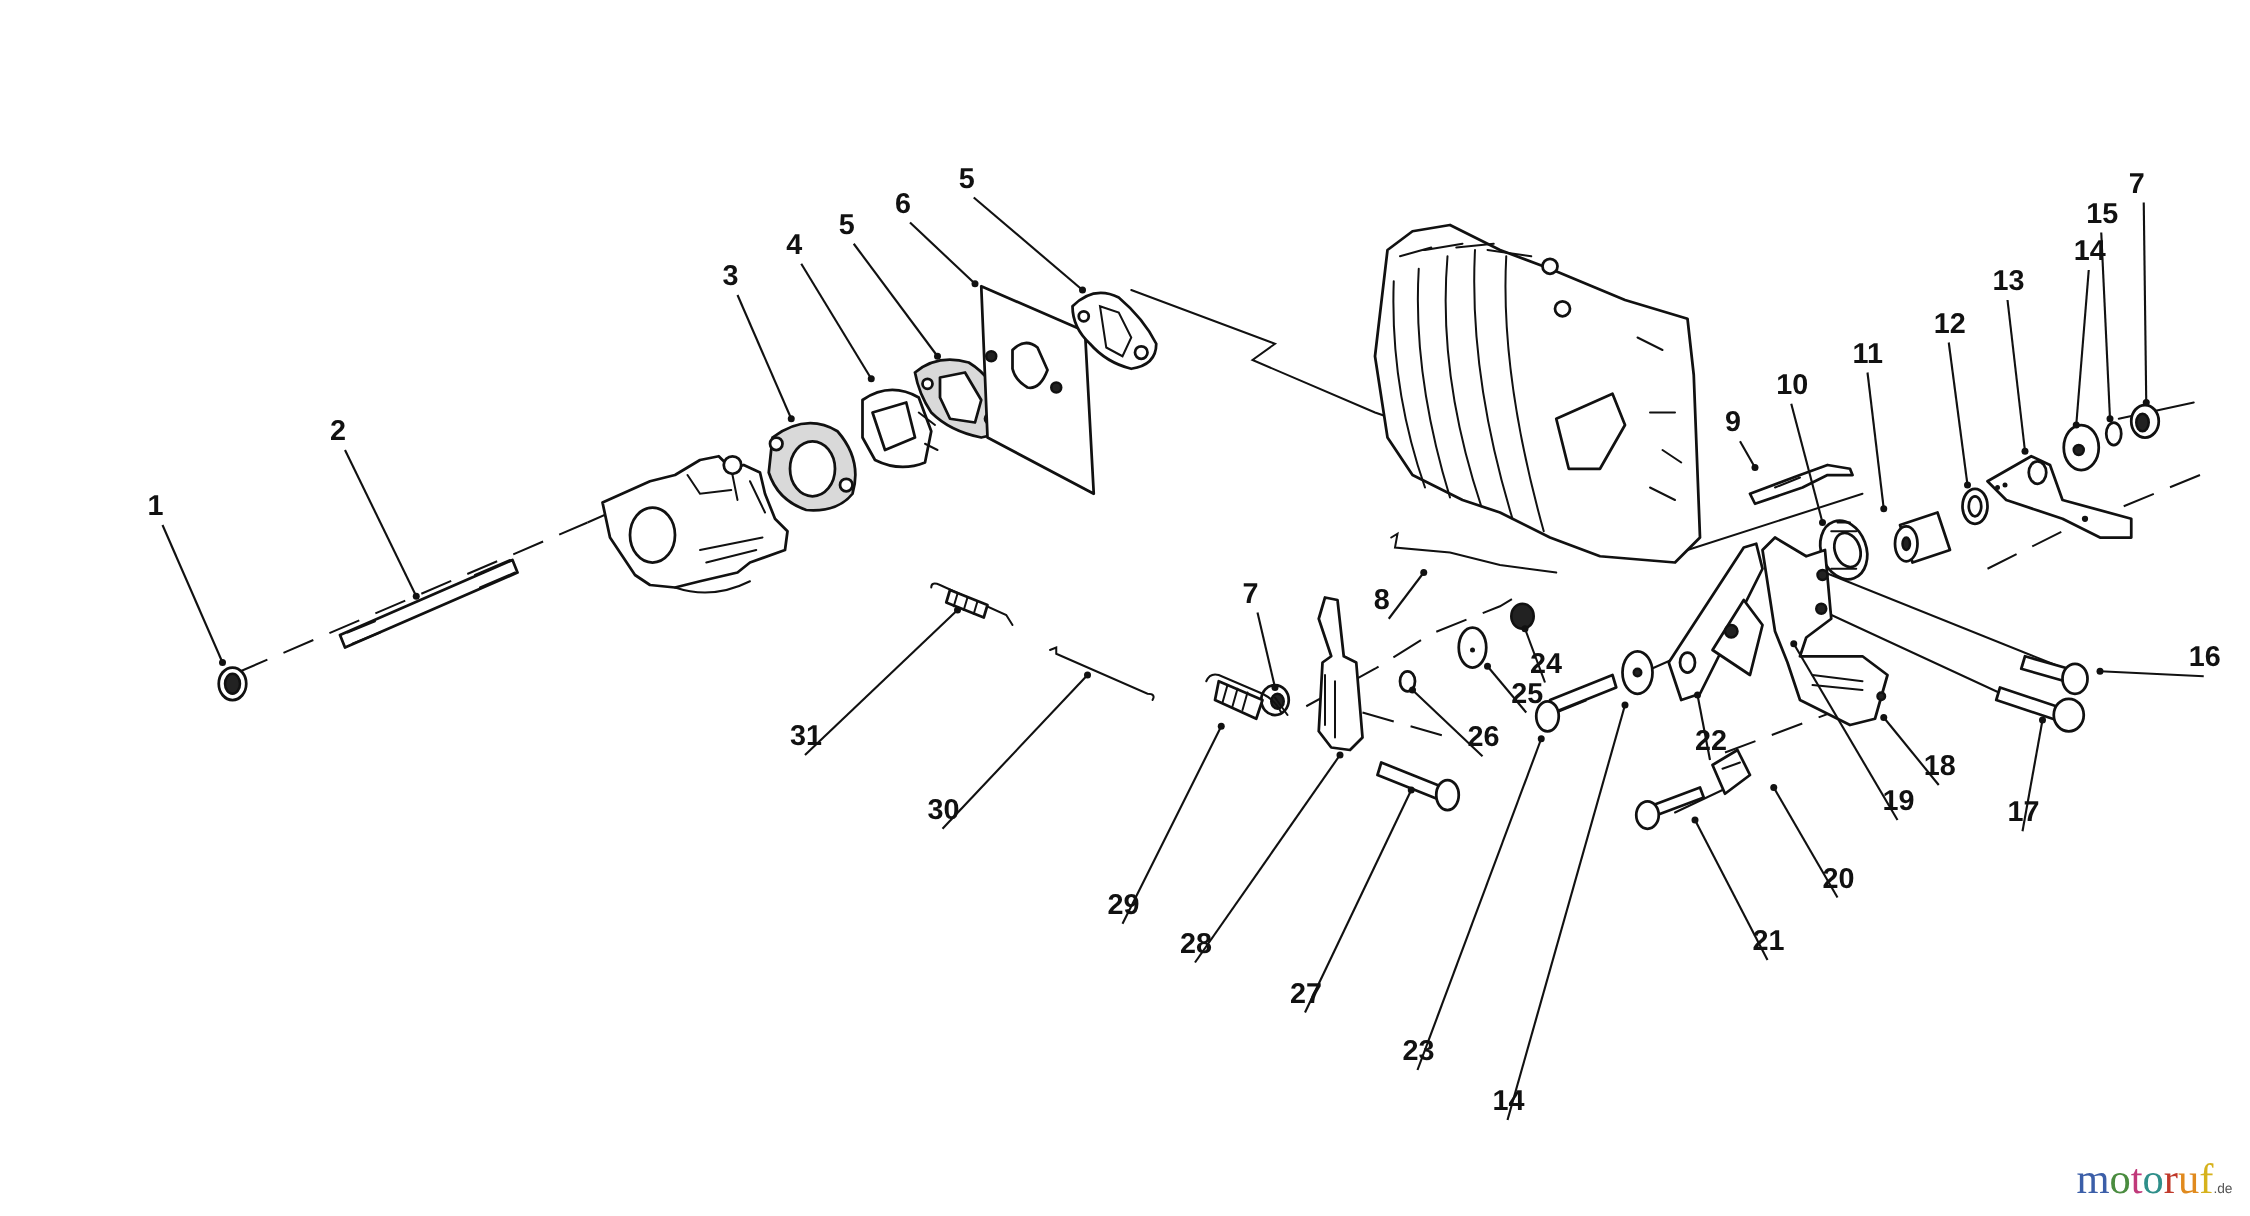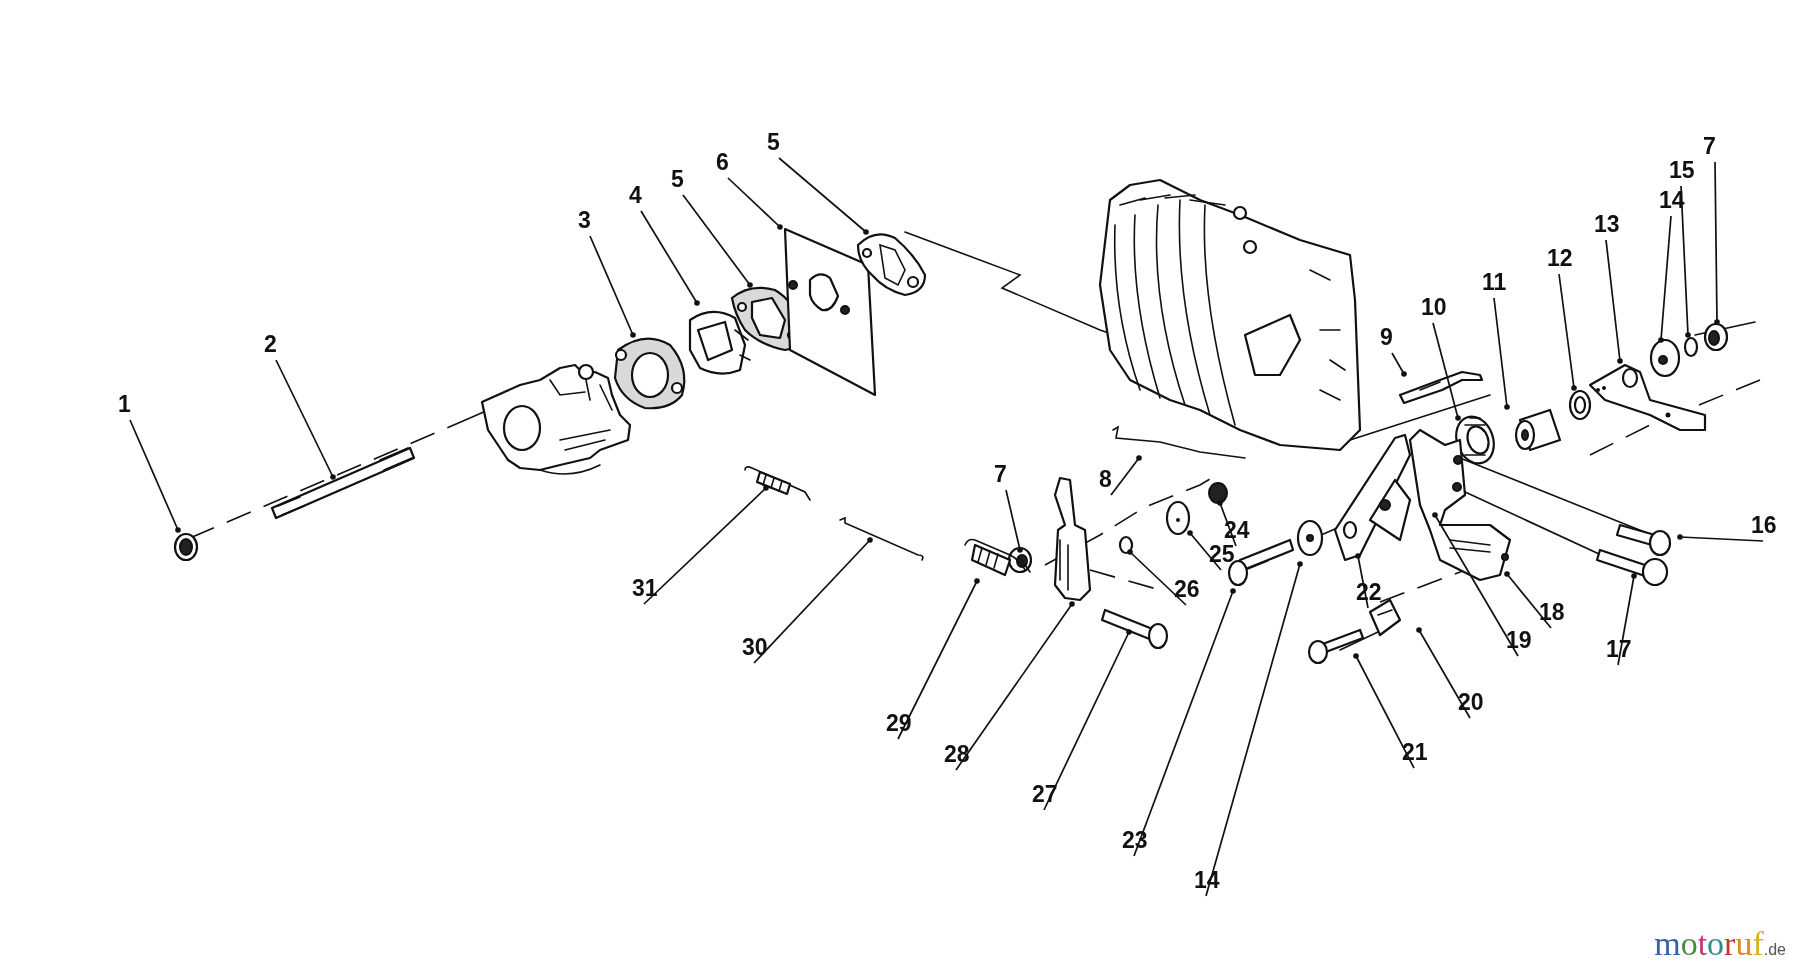--- a/index.html
+++ b/index.html
@@ -7,21 +7,21 @@
   #diagram { position:absolute; left:0; top:0; width:1800px; height:973px; }
   .part { fill:#fff; stroke:#111; stroke-width:2.2; stroke-linejoin:round; stroke-linecap:round; }
   .thin { fill:none; stroke:#111; stroke-width:1.6; stroke-linecap:round; }
   .leader { stroke:#111; stroke-width:1.7; fill:none; }
   .dash { stroke:#111; stroke-width:1.6; fill:none; stroke-dasharray:26 14; }
   .dot { fill:#111; }
   .callout { font-family:"Liberation Sans", sans-serif; font-weight:bold; font-size:23px; fill:#111; }
   .stipple { fill:#d9d9d9; stroke:#111; stroke-width:2.2; }
   .dark { fill:#222; stroke:#111; stroke-width:2; }
   #watermark { position:absolute; right:14px; bottom:10px; font-family:"Liberation Serif", serif; font-size:34px; letter-spacing:0px; }
-  #watermark .suffix { font-family:"Liberation Sans", sans-serif; font-size:16px; color:#555;text-align:center; }
+  #watermark .suffix { font-family:"Liberation Sans", sans-serif; font-size:11px; color:#555;text-align:center; }
 </style>
 </head>
 <body>
 
 <svg id="diagram" viewBox="0 0 1800 973" xmlns="http://www.w3.org/2000/svg">
 
   <g>
     <path class="dash" d="M190,538 L470,418"></path>
     <path class="dash" d="M470,418 L520,396"></path>
     <path class="thin" d="M905,232 L1020,275 L1002,288 L1100,330 L1205,366"></path>

